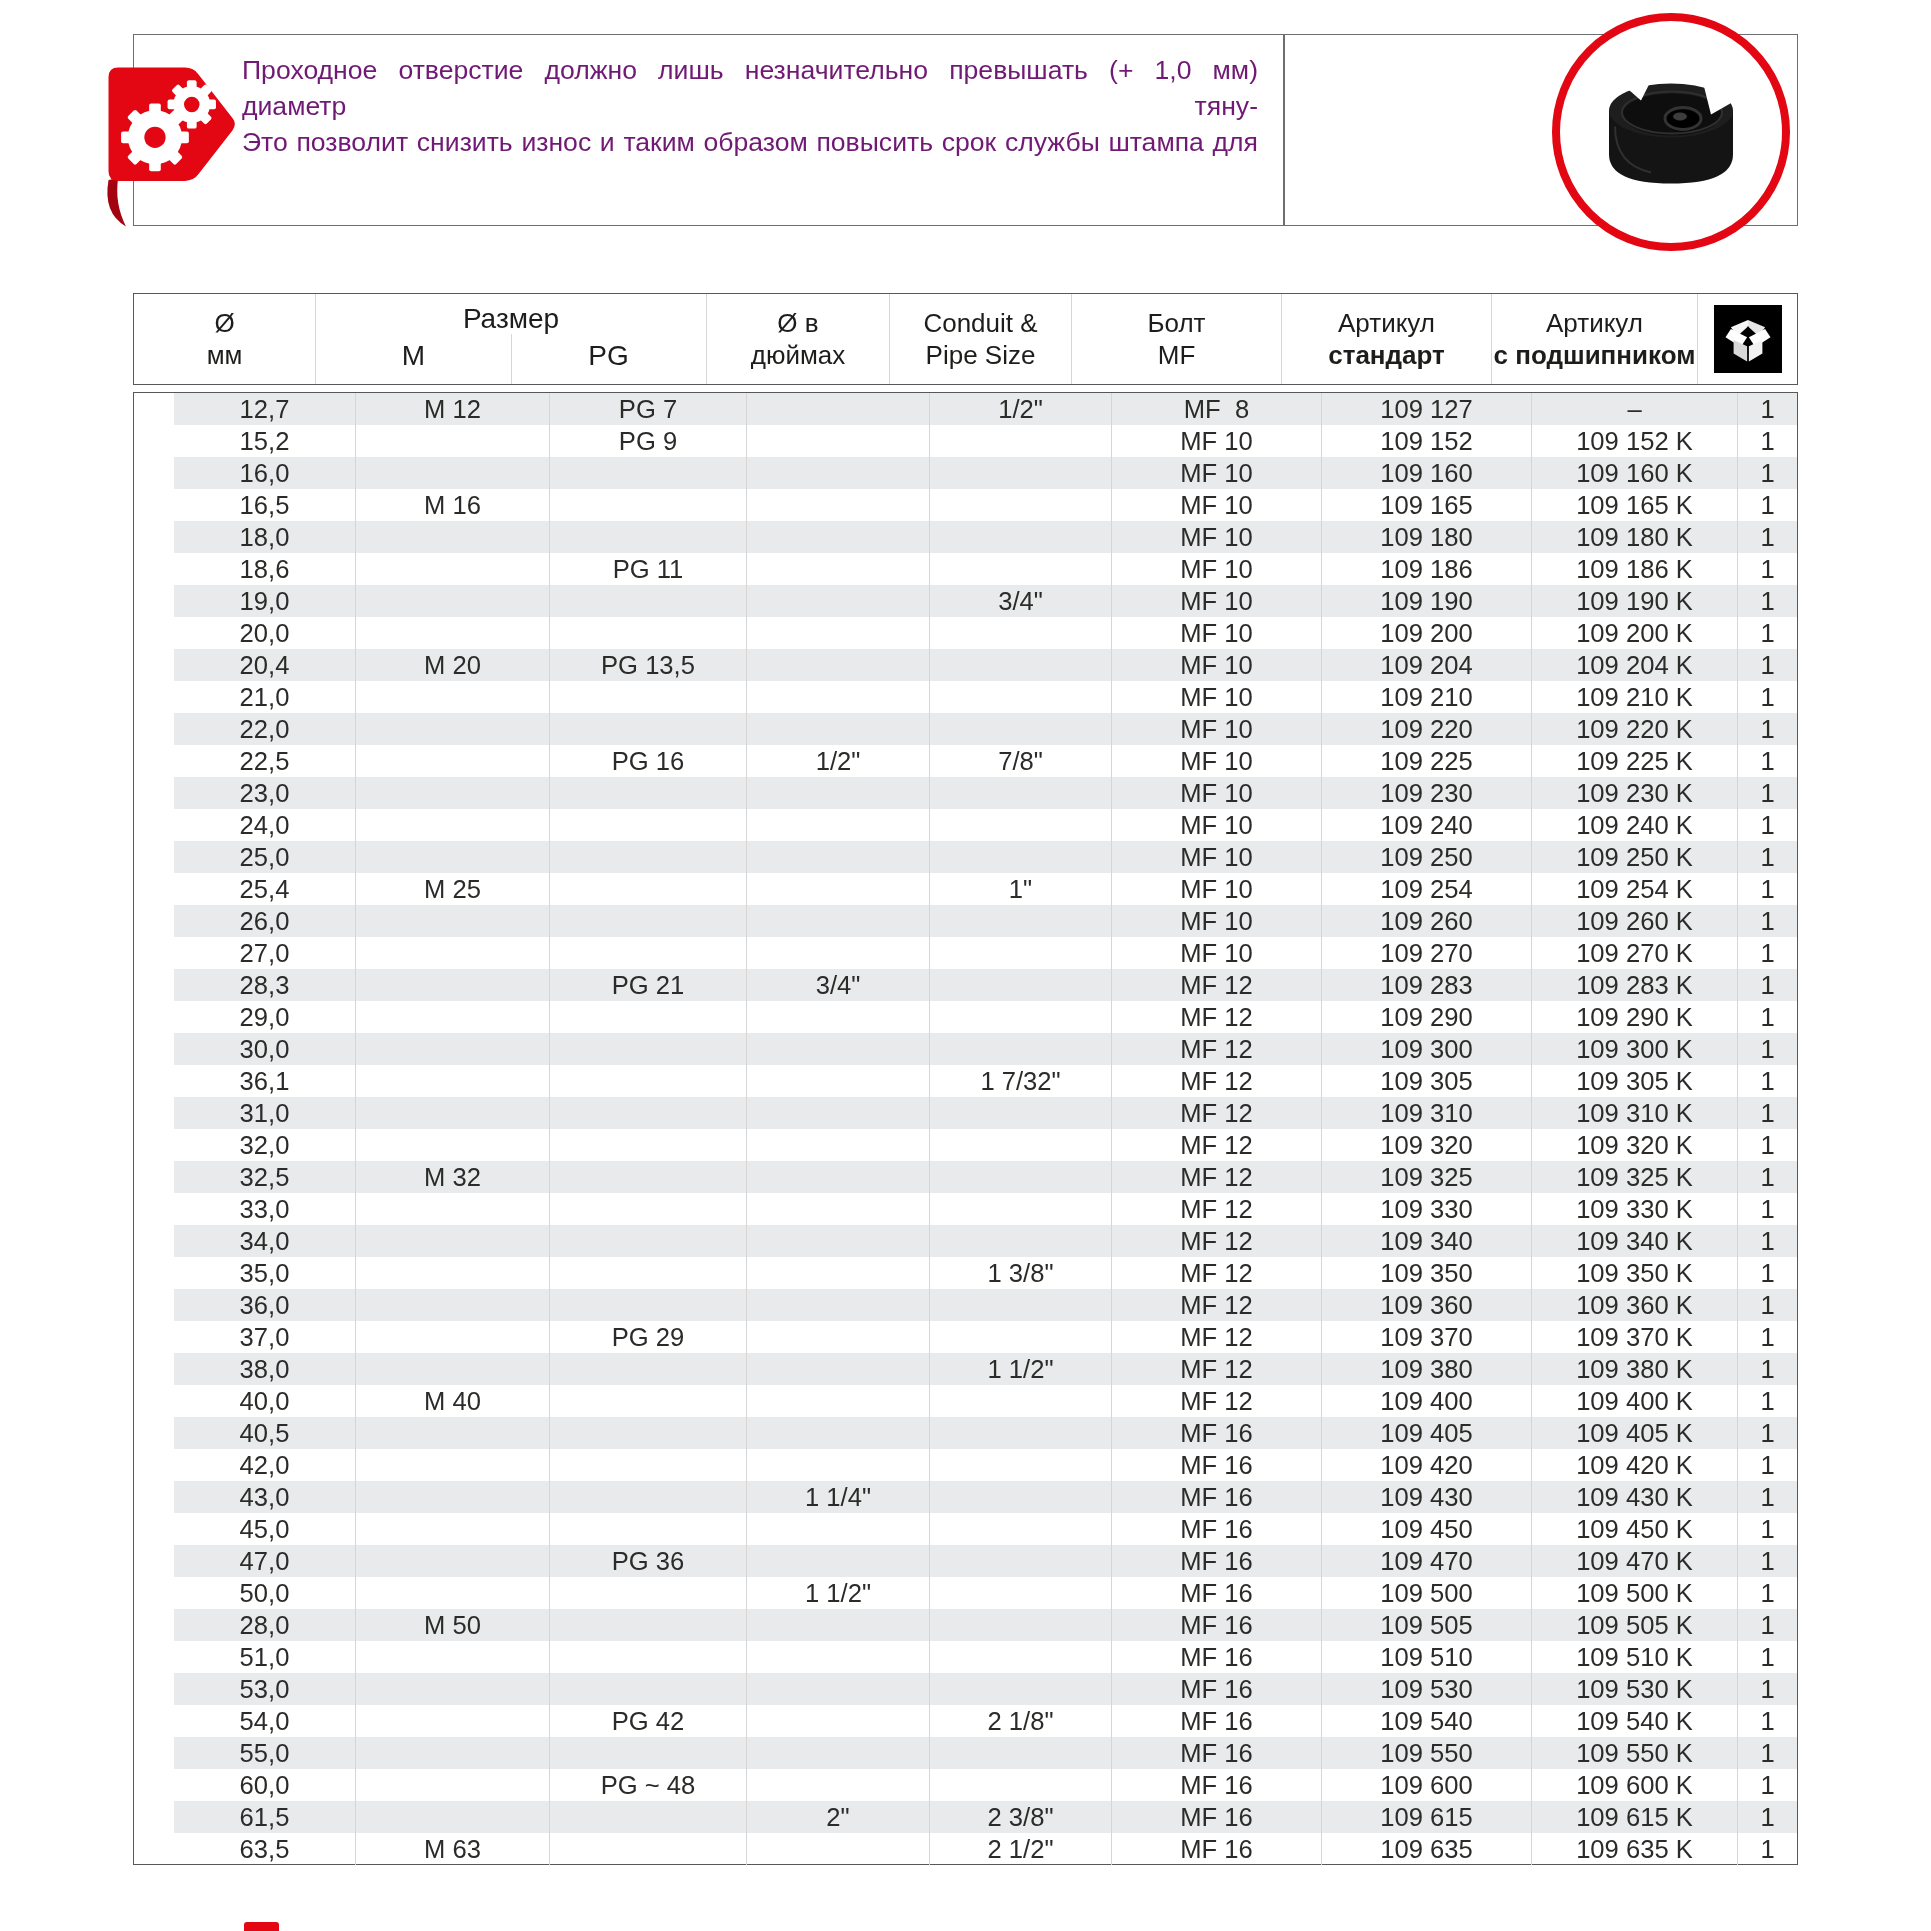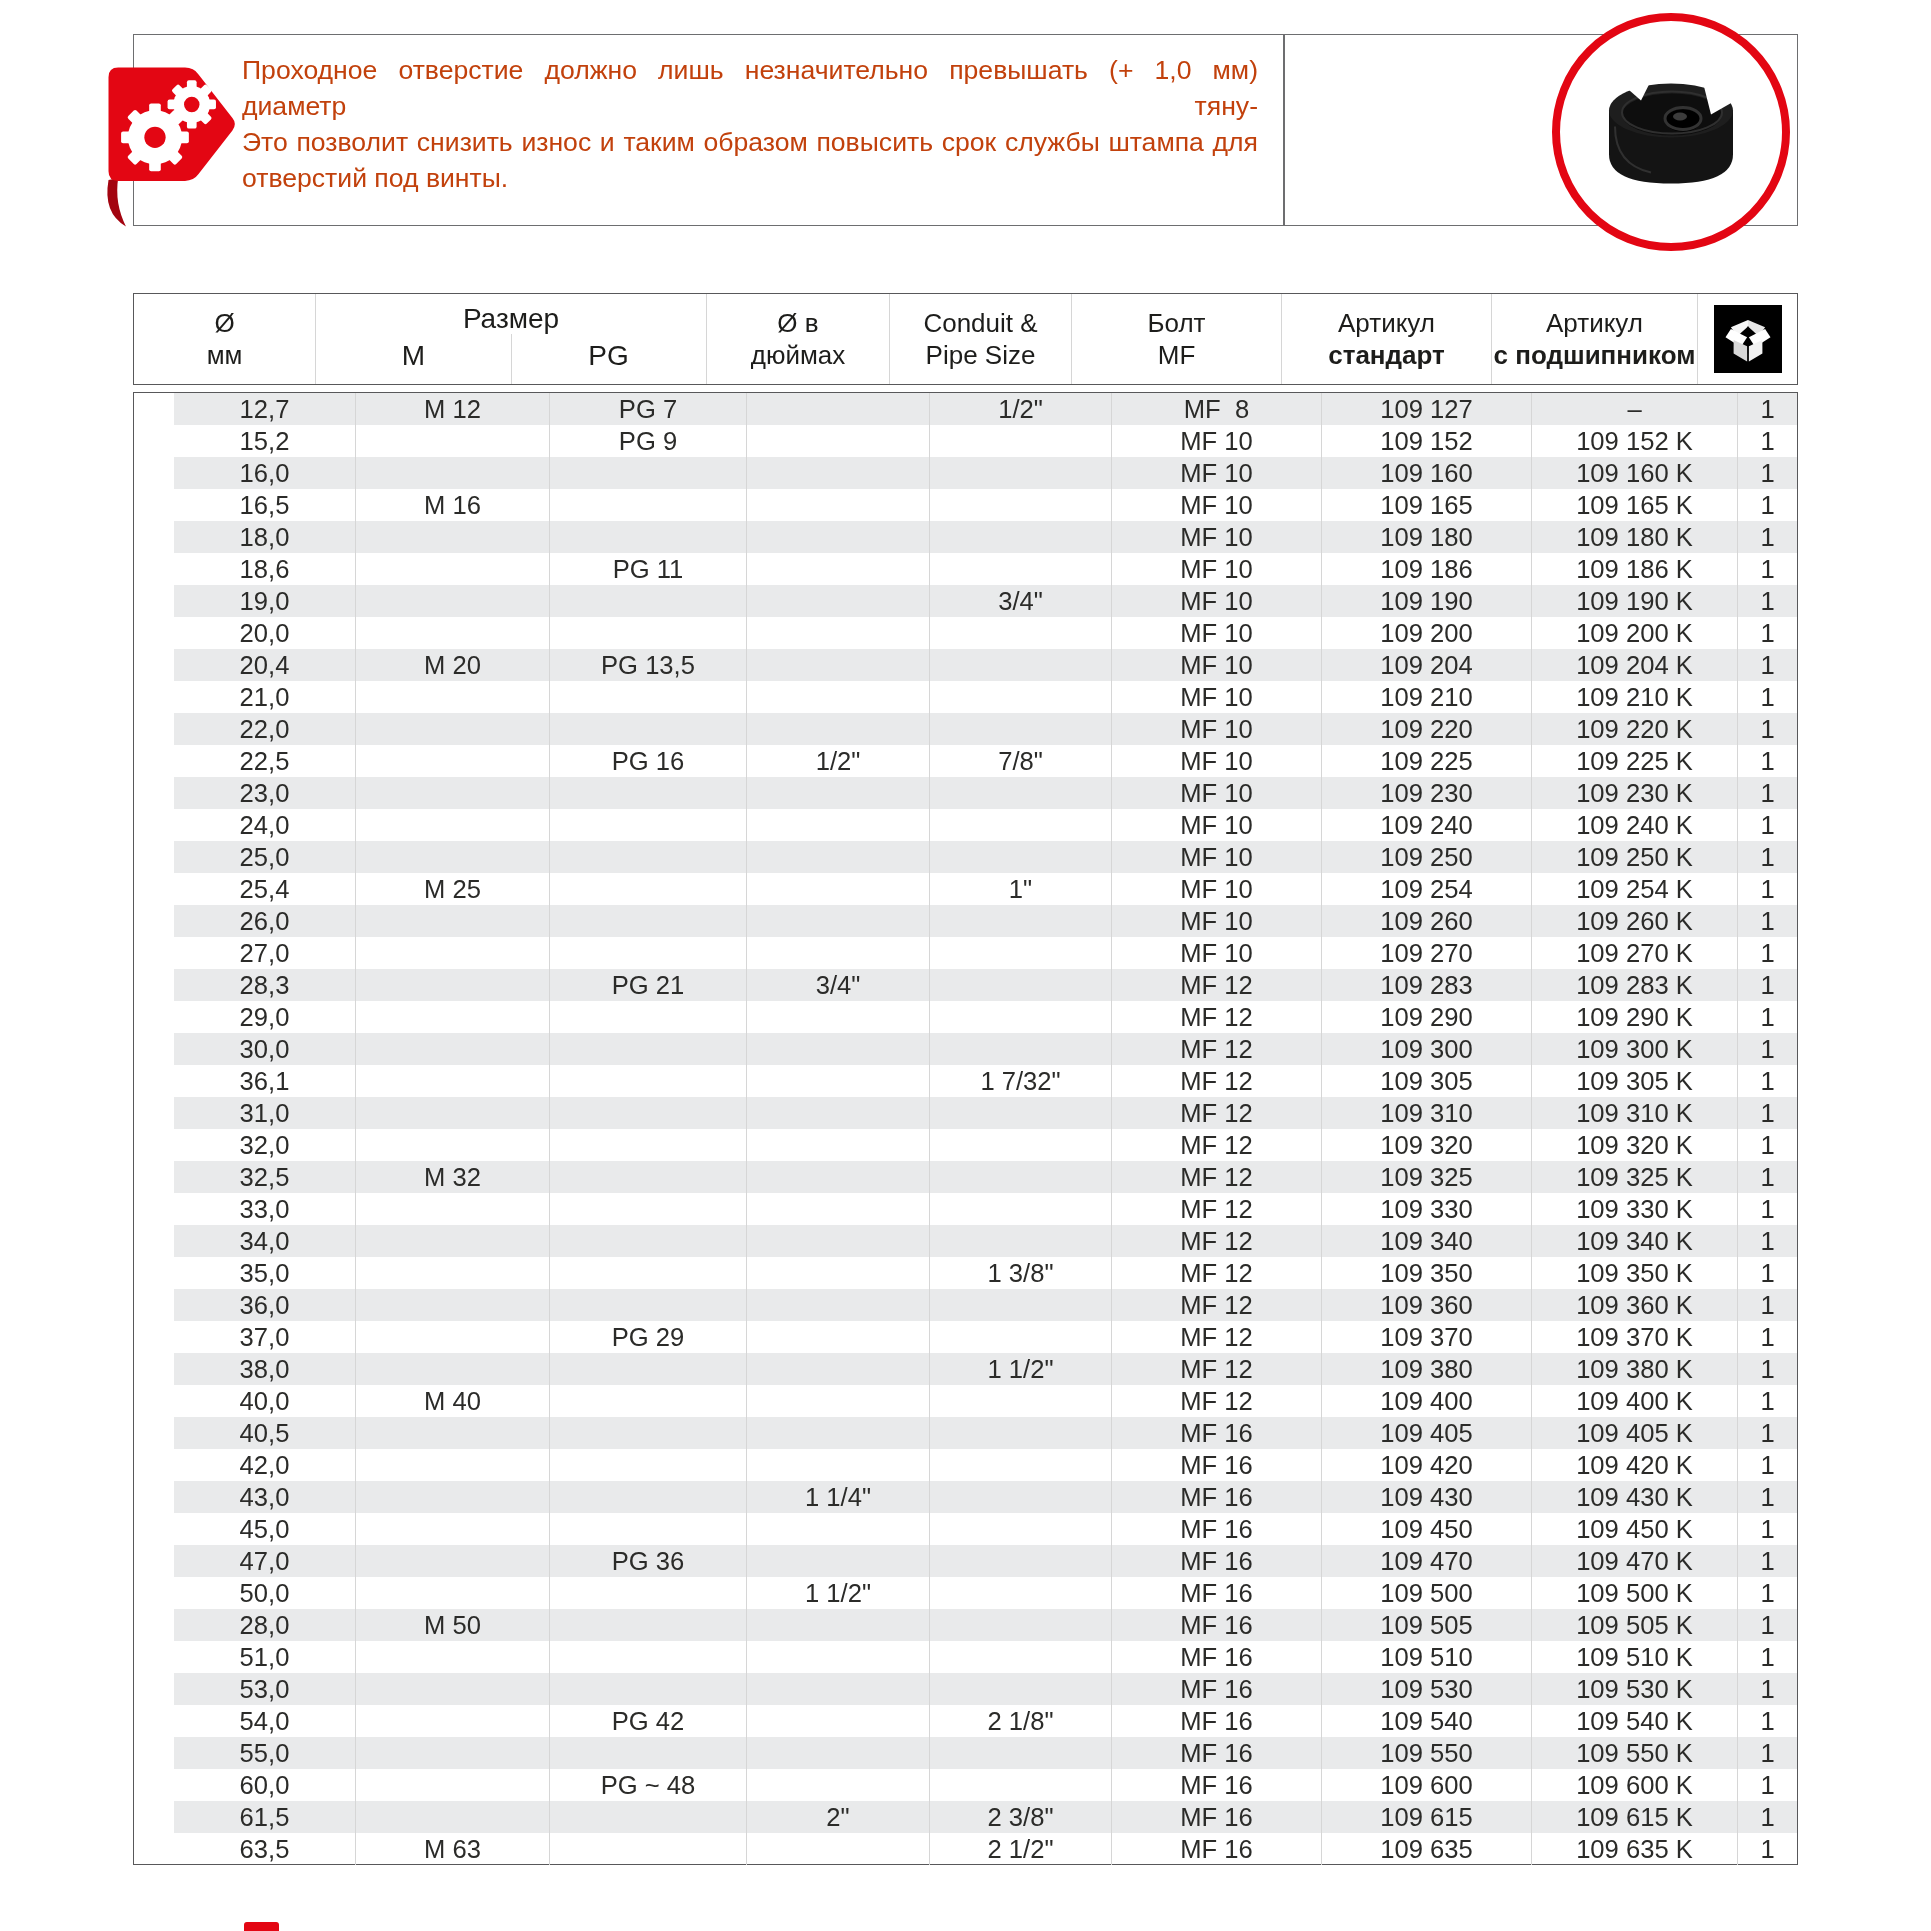--- a/index.html
+++ b/index.html
@@ -4,21 +4,21 @@
 <style>
   html,body{margin:0;padding:0;background:#ffffff;}
   body{width:1931px;height:1931px;position:relative;overflow:hidden;
        font-family:"Liberation Sans","DejaVu Sans",sans-serif;color:#1d1d1b;}
 
   
   .note-box{position:absolute;left:133px;top:34px;width:1665px;height:192px;
             border:1.9px solid #6d6e70;box-sizing:border-box;background:#fff;}
   .note-divider{position:absolute;left:1149px;top:0;bottom:0;width:1.9px;background:#6d6e70;}
   .note-text{position:absolute;left:108px;top:17.4px;width:1016px;
-             font-size:26.6px;line-height:36px;color:#c2410c;}
+             font-size:26.6px;line-height:36px;color:#701a75;}
   .note-line{text-align:justify;text-align-last:justify;white-space:normal;}
   .note-line.last{text-align:left;text-align-last:left;}
 
   
   .ribbon{position:absolute;left:93px;top:56px;width:153px;height:182px;z-index:6;}
 
   
   .photo-circle{position:absolute;left:1552px;top:12.6px;width:222px;height:222px;
                 border:8.7px solid #e30613;border-radius:50%;background:#fff;z-index:5;
                 display:flex;align-items:center;justify-content:center;}
@@ -55,21 +55,20 @@
                background:#e30613;border-radius:2.9px 2.9px 0 0;}
 </style>
 </head>
 <body>
 
 <div class="note-box">
   <div class="note-divider"></div>
   <div class="note-text">
     <div class="note-line">Проходное отверстие должно лишь незначительно превышать (+ 1,0 мм) диаметр тяну-</div>
     <div class="note-line">Это позволит снизить износ и таким образом повысить срок службы штампа для</div>
-    <div class="note-line last">отверстий под винты.</div>
   </div>
 </div>
 
 <div class="ribbon">
   <svg width="153" height="182" viewBox="0 0 158 188">
     <path d="M16 128 Q10 162 34 176 Q22 152 26 126 Z" fill="#a30410"></path>
     <path d="M26 12 L95 12 Q104 12 109 19 L144 64 Q149 70 144 77 L109 122 Q104 129 95 129 L26 129 Q16 129 16 119 L16 22 Q16 12 26 12 Z" fill="#e30613"></path>
     <g transform="translate(64,84)">
       <g fill="#ffffff">
         <rect x="-6" y="-35" width="12" height="12" rx="2"></rect>

